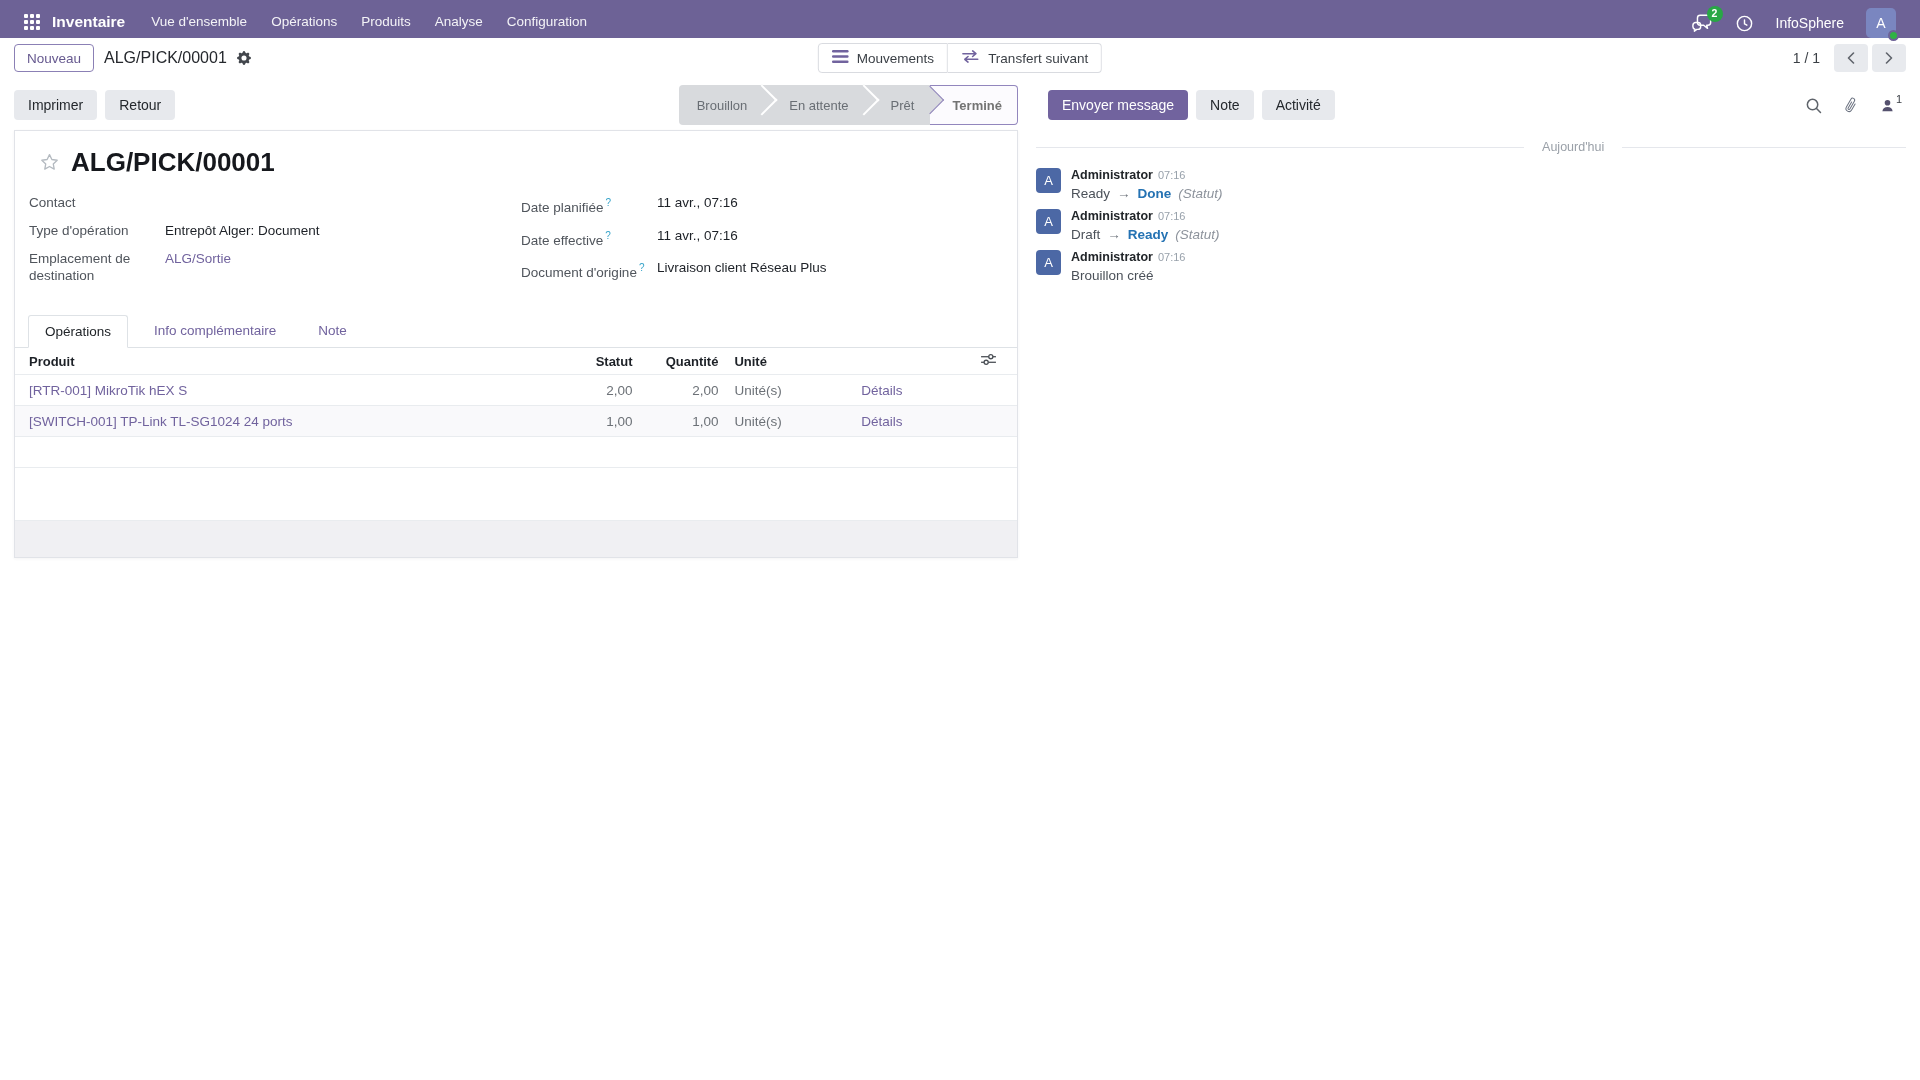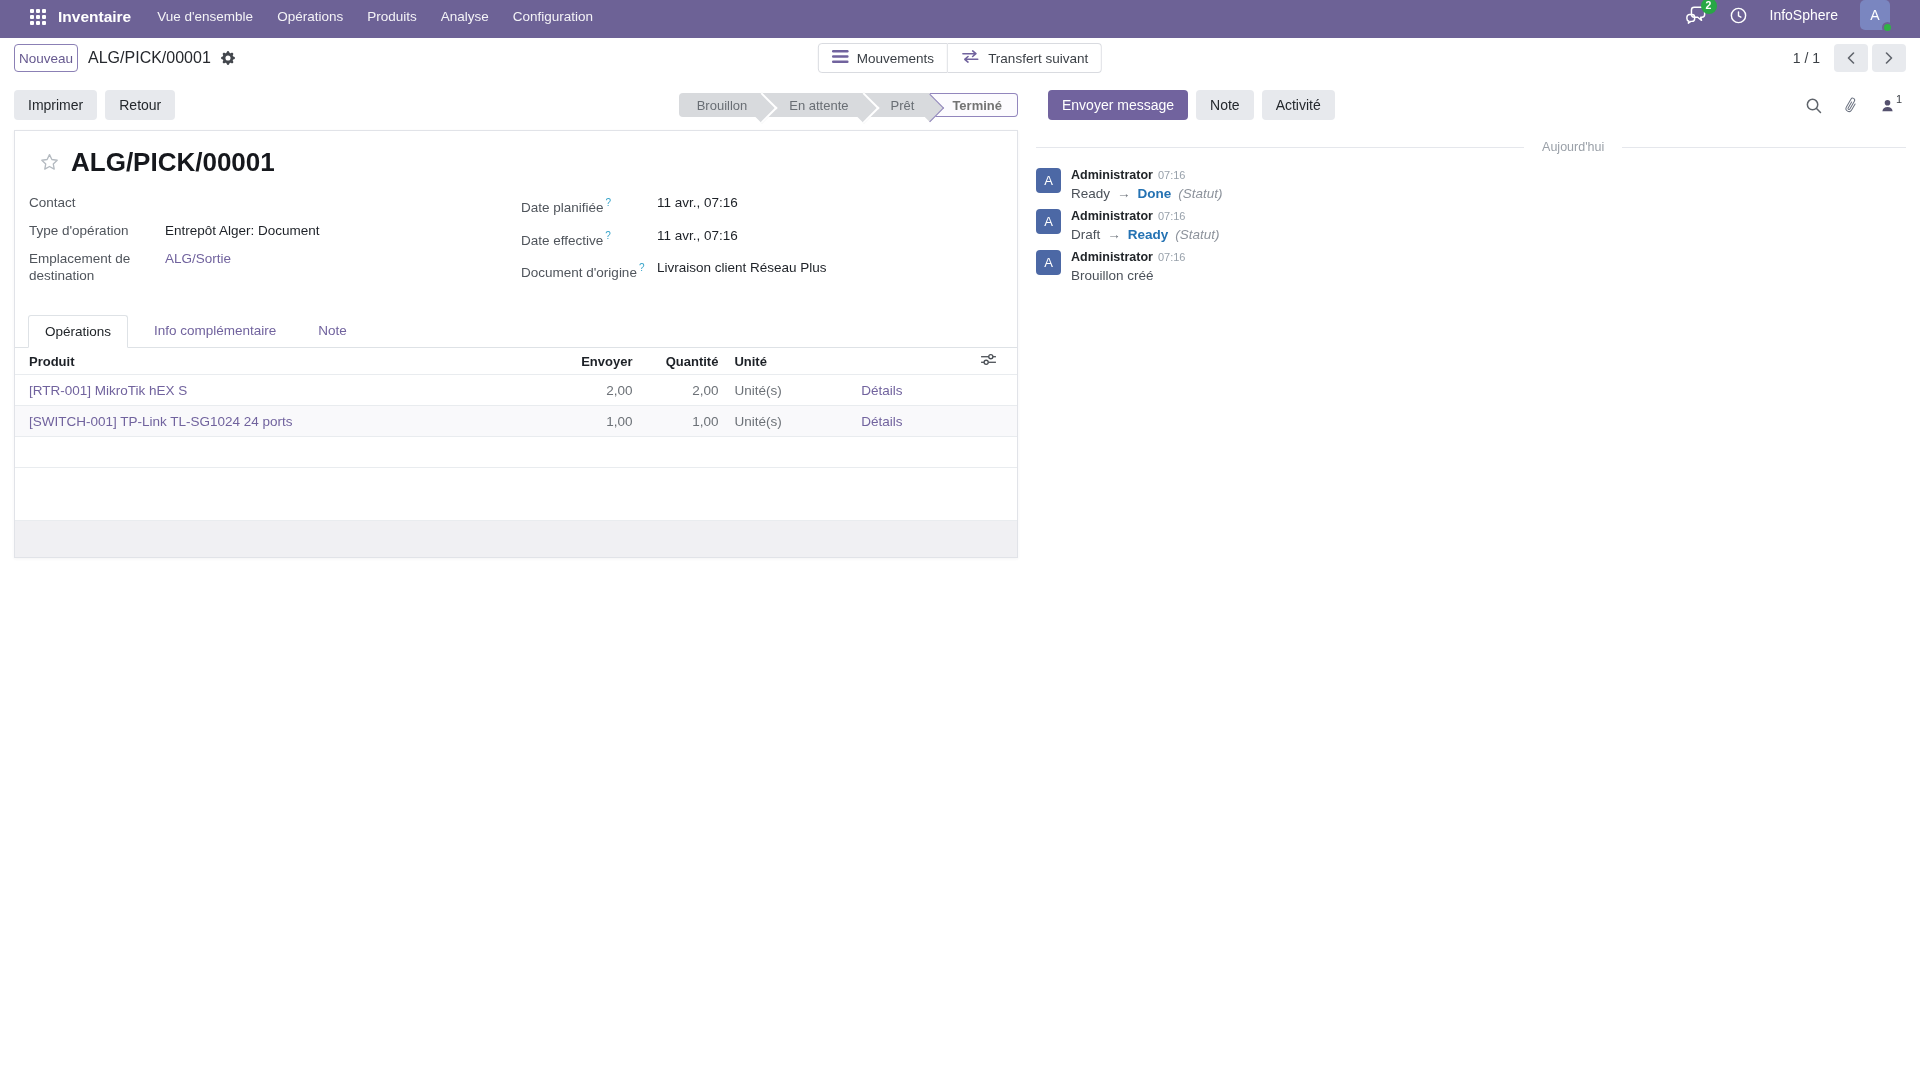--- a/index.html
+++ b/index.html
@@ -1,55 +1,55 @@
 <!DOCTYPE html>
 <html><head>
 <meta charset="utf-8">
 <style>
   * { box-sizing: border-box; margin: 0; padding: 0; }
   html,body { width:1920px; height:1080px; background:#fff; font-family:"Liberation Sans", sans-serif; font-size:14px; color:#1d2127; overflow:hidden; }
   button { font-family:"Liberation Sans", sans-serif; border:none; background:none; cursor:pointer; }
 
   
-  .topbar { height:38px; background:#6d6296; display:flex; align-items:flex-start; justify-content:space-between; padding:0 30px; color:#fff; }
+  .topbar { height:38px; background:#6d6296; display:flex; align-items:flex-end; justify-content:space-between; padding:0 24px; color:#fff; }
   .nav-left { display:flex; align-items:center; }
   .apps-icon { display:flex; align-items:center; margin-right:12px; cursor:pointer; }
   .app-name { font-size:15.5px; font-weight:600; margin-right:14px; cursor:pointer; }
   .nav-item { font-size:13.5px; color:rgba(255,255,255,.92); padding:9px 12px; cursor:pointer; }
   .nav-right { display:flex; align-items:center; gap:22px; }
   .nav-ico { position:relative; display:flex; align-items:center; cursor:pointer; }
   .badge { position:absolute; top:-7px; right:-10px; background:#28a745; color:#fff; font-size:10.5px; line-height:15px; min-width:16px; height:16px; text-align:center; border-radius:8px; padding:0 3px; font-weight:700; }
   .company { font-size:14px; cursor:pointer; }
   .nav-avatar { position:relative; width:30px; height:30px; border-radius:5px; background:#7a86c0; color:#fff; font-size:14px; display:flex; align-items:center; justify-content:center; cursor:pointer; }
   .status-dot { position:absolute; right:-3px; bottom:-3px; width:11px; height:11px; border-radius:50%; background:#2fb344; border:2px solid #6d6296; }
 
   
   .control-row { height:40px; display:flex; align-items:center; padding:0 14px; position:relative; }
   .cp-left { display:flex; align-items:center; gap:10px; }
-  .btn-new { height:28px; padding:0 4px; border:1px solid #8b80b5; border-radius:4px; color:#66598f; background:#fff; font-size:13.5px; }
+  .btn-new { height:28px; padding:0 12px; border:1px solid #8b80b5; border-radius:4px; color:#66598f; background:#fff; font-size:13.5px; }
   .breadcrumb { font-size:16px; color:#25282d; }
   .gear-btn { display:flex; align-items:center; }
   .cp-center { position:absolute; left:50%; transform:translateX(-50%); display:flex; }
   .btn-white { height:30px; display:flex; align-items:center; gap:8px; background:#fff; border:1px solid #d9dbe0; padding:0 13px; font-size:13.5px; color:#3a3f45; }
   .btn-white:first-child { border-radius:4px 0 0 4px; }
   .btn-white:last-child { border-radius:0 4px 4px 0; border-left:none; }
   .cp-right { margin-left:auto; display:flex; align-items:center; gap:10px; }
   .pager-text { font-size:14px; color:#3a3f45; margin-right:4px; }
   .pager-btn { width:34px; height:28px; background:#e8eaee; border-radius:4px; display:flex; align-items:center; justify-content:center; }
   .pager-btn + .pager-btn { margin-left:-6px; }
 
   
   .content { display:grid; grid-template-columns:1004px 1fr; column-gap:18px; padding:12px 14px 0; }
   .btn-gray { height:30px; padding:0 14px; background:#e7e9ed; border-radius:4px; font-size:14px; color:#24282d; }
   .btn-primary { height:30px; padding:0 14px; background:#71639e; border-radius:4px; font-size:14px; color:#fff; }
 
   .form-toolbar { display:flex; align-items:center; gap:8px; height:30px; margin-bottom:10px; }
 
   
-  .statusbar { margin-left:auto; display:flex; height:24px; font-size:13px; }
+  .statusbar { margin-left:auto; display:flex; height:40px; font-size:13px; }
   .step { position:relative; display:flex; align-items:center; background:#d8dadd; color:#696e74; padding:0 16px 0 26px; cursor:pointer; }
   .step:first-child { border-radius:4px 0 0 4px; padding-left:18px; }
   .step::after { content:""; position:absolute; right:-10px; top:4px; width:20px; height:20px; background:#d8dadd; transform:rotate(45deg); border-top:2px solid #fff; border-right:2px solid #fff; z-index:1; }
   .step.pre-active::after { border-top:1px solid #9286bd; border-right:1px solid #9286bd; top:4.5px; width:19px; height:19px; z-index:2; }
   .step.active { background:#fcfbfe; color:#737373; font-weight:700; border:1px solid #9286bd; border-left:none; border-radius:0 4px 4px 0; padding:0 15px 0 22px; }
   .step.active::after { display:none; }
 
   
   .sheet { border:1px solid #e1e3e8; background:#fff; height:428px; box-shadow:0 1px 3px rgba(40,40,60,.05); display:flex; flex-direction:column; }
   .title-row { padding:16px 24px 4px; display:flex; align-items:center; gap:11px; }
@@ -268,21 +268,21 @@
             <col style="width:537px">
             <col style="width:90px">
             <col style="width:86px">
             <col style="width:127px">
             <col style="width:120px">
             <col style="width:44px">
           </colgroup>
         <thead>
           <tr>
             <th class="prod-h">Produit</th>
-            <th class="num">Envoyer</th>
+            <th class="num">Statut</th>
             <th class="num">Quantité</th>
             <th>Unité</th>
             <th></th>
             <th class="opt-col">
               <svg viewBox="0 0 16 14" width="15" height="13">
                   <g stroke="#4b5056" stroke-width="1.4" fill="#fff">
                     <path d="M0 4h16"></path>
                     <circle cx="10.5" cy="4" r="2.2"></circle>
                     <path d="M0 10h16"></path>
                     <circle cx="5.5" cy="10" r="2.2"></circle>

